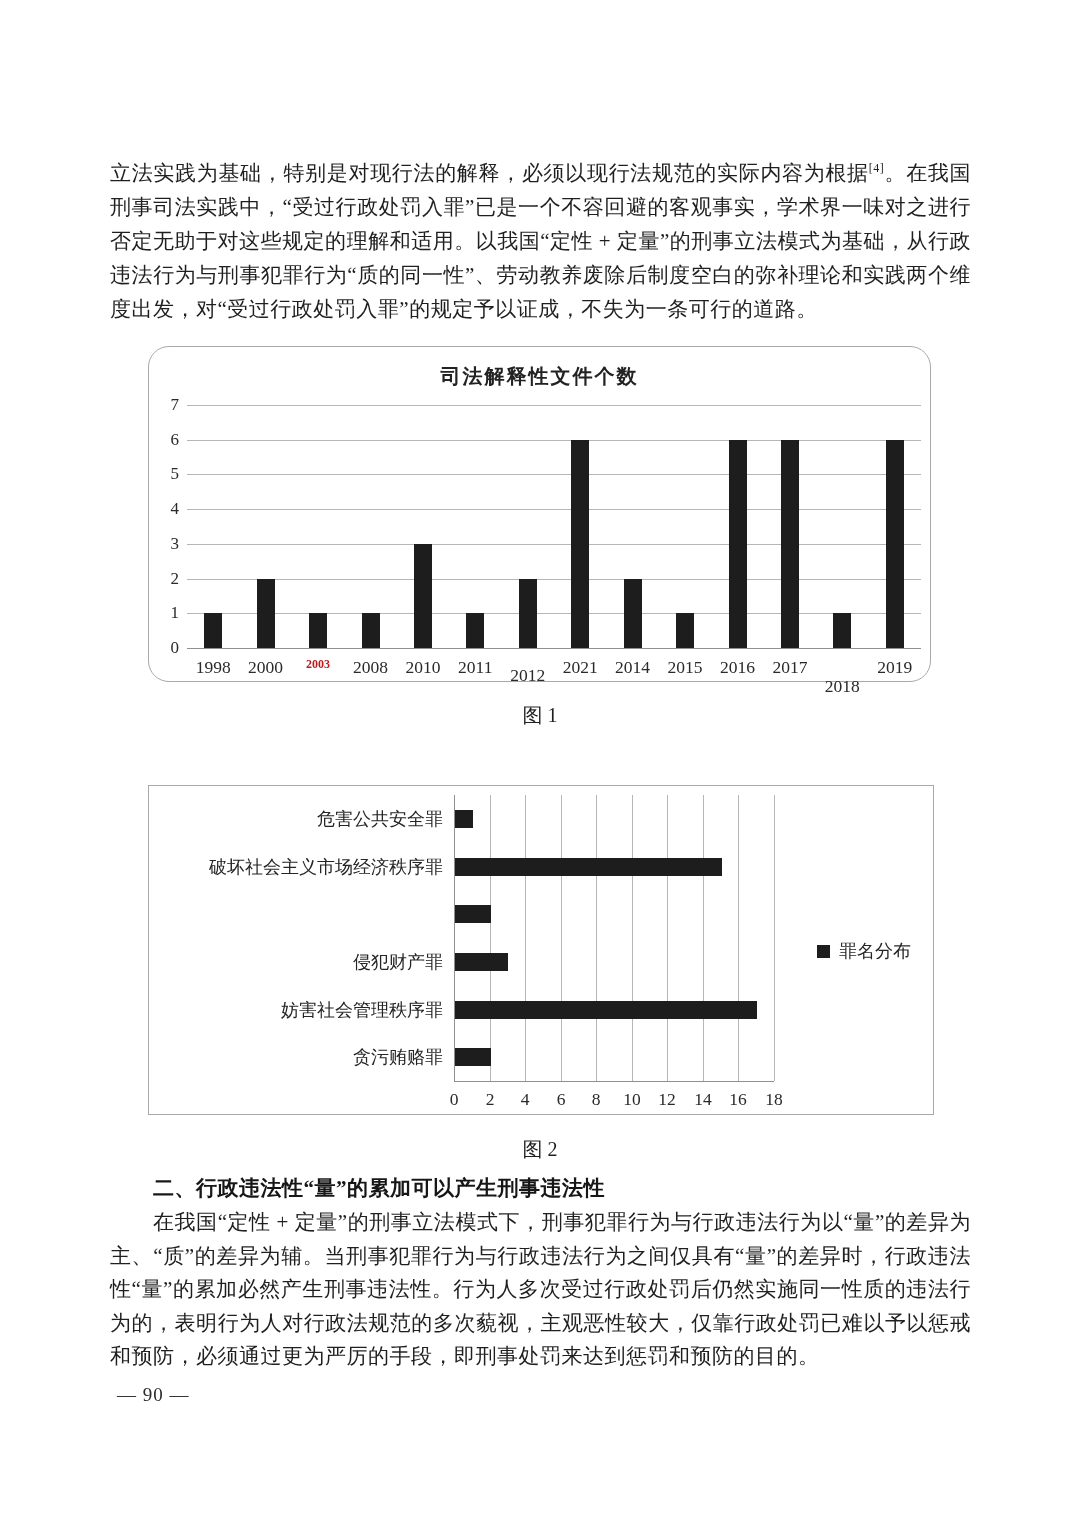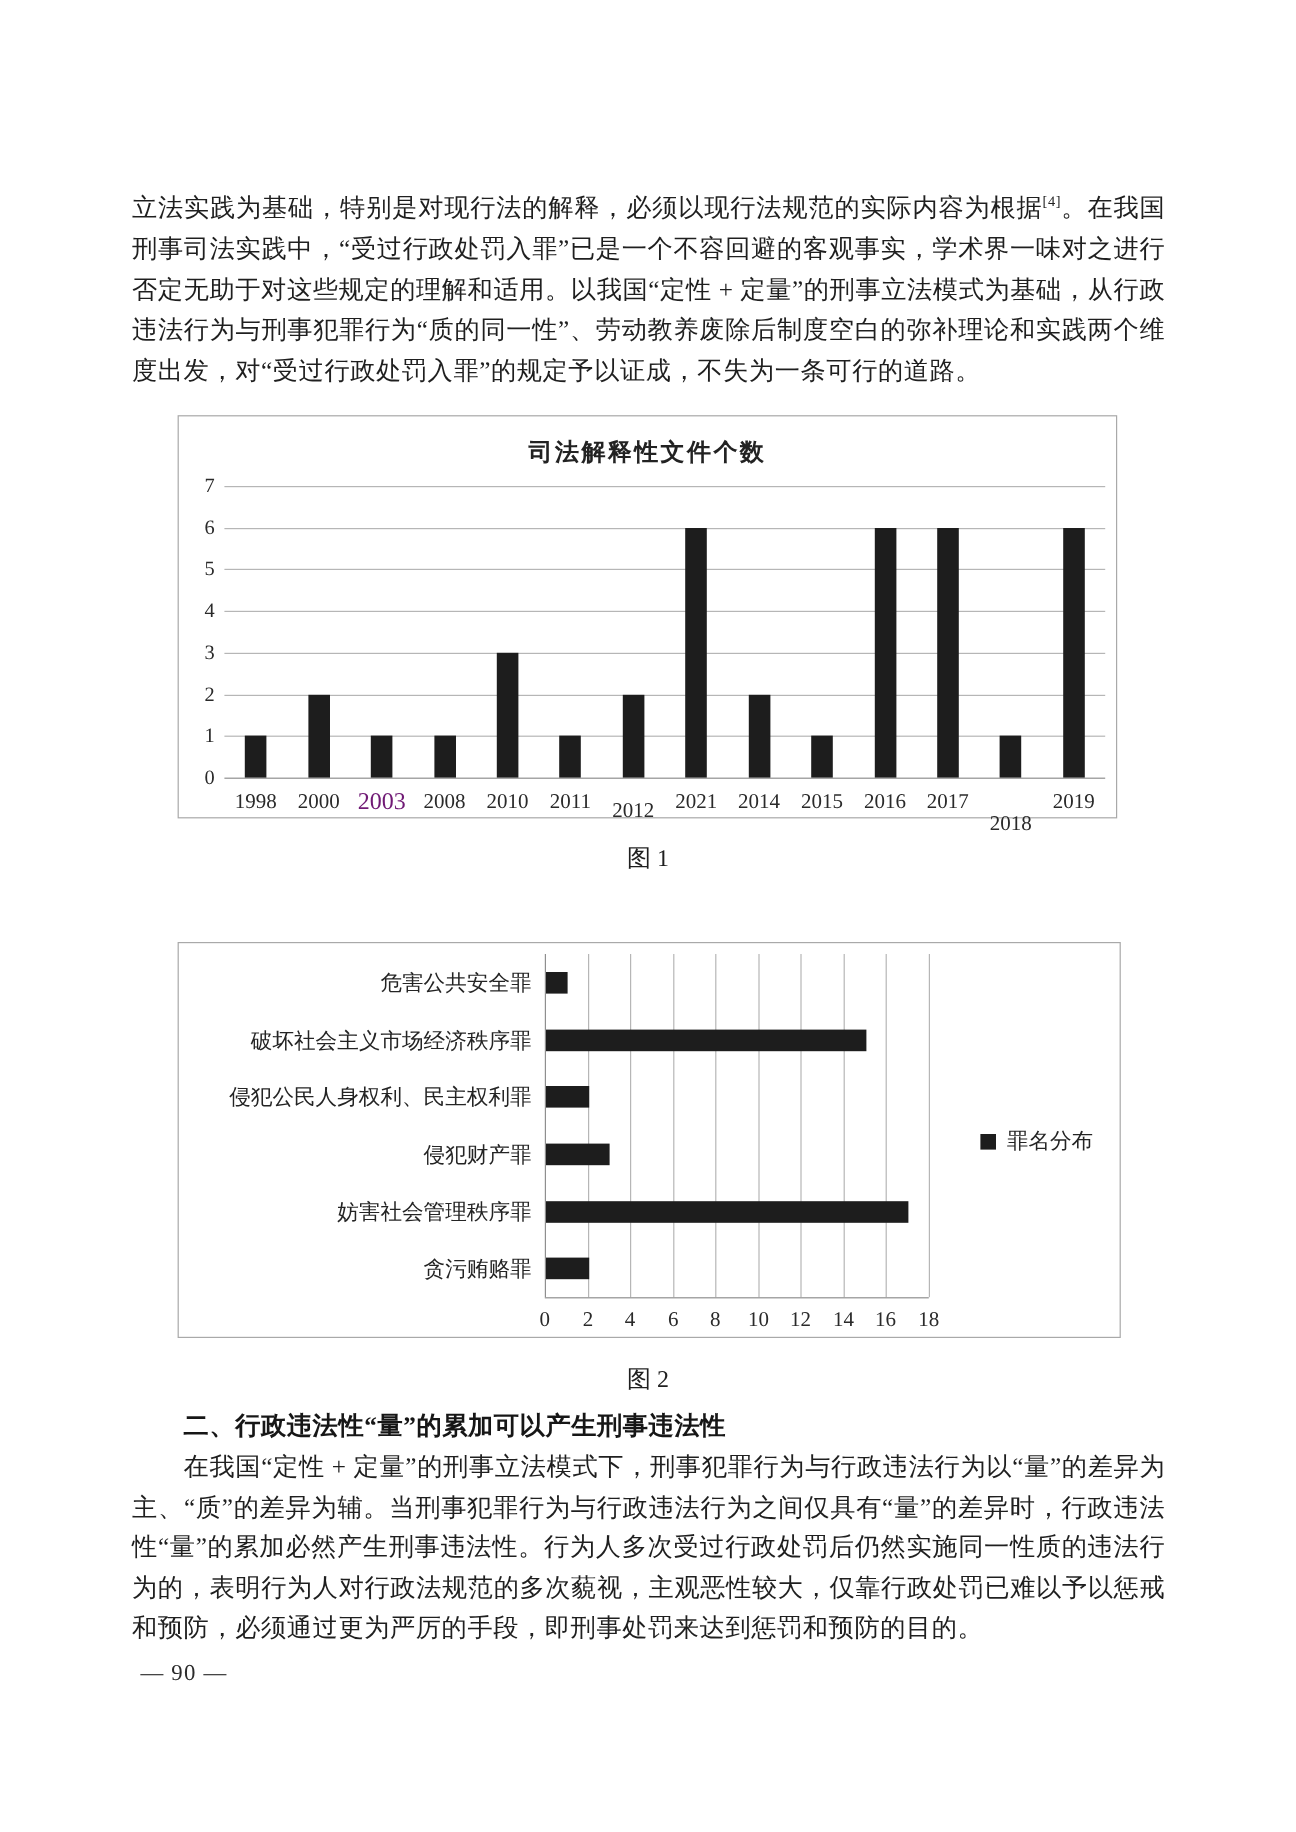--- a/index.html
+++ b/index.html
@@ -49,21 +49,21 @@
 </style>
 </head>
 <body>
 
 <div class="page">
 
   <div class="para" style="top:156px;">
     <span>立法实践为基础，特别是对现行法的解释，必须以现行法规范的实际内容为根据</span><sup>[4]</sup><span>。在我国刑事司法实践中，“受过行政处罚入罪”已是一个不容回避的客观事实，学术界一味对之进行否定无助于对这些规定的理解和适用。以我国“定性 + 定量”的刑事立法模式为基础，从行政违法行为与刑事犯罪行为“质的同一性”、劳动教养废除后制度空白的弥补理论和实践两个维度出发，对“受过行政处罚入罪”的规定予以证成，不失为一条可行的道路。</span>
   </div>
 
-  <div class="figbox" style="top:346px;width:783px;height:336px;">
+  <div class="figbox" style="top:346px;width:783px;height:336px;border-radius:21px;">
     <div class="chart-title" style="top:16px;">司法解释性文件个数</div>
     <div class="plot" id="plot1" style="left:38px;top:58px;width:734px;height:243px;">
         <div style="position: absolute; left: 0px; width: 734px; top: 243px; height: 1px; background: rgb(143, 143, 143);"></div>
         <div style="position: absolute; left: -32px; width: 24px; top: 233px; text-align: right; font-size: 17px; color: rgb(42, 42, 42);">0</div>
         <div style="position: absolute; left: 0px; width: 734px; top: 208px; height: 1px; background: rgb(182, 182, 182);"></div>
         <div style="position: absolute; left: -32px; width: 24px; top: 198px; text-align: right; font-size: 17px; color: rgb(42, 42, 42);">1</div>
         <div style="position: absolute; left: 0px; width: 734px; top: 174px; height: 1px; background: rgb(182, 182, 182);"></div>
         <div style="position: absolute; left: -32px; width: 24px; top: 164px; text-align: right; font-size: 17px; color: rgb(42, 42, 42);">2</div>
         <div style="position: absolute; left: 0px; width: 734px; top: 139px; height: 1px; background: rgb(182, 182, 182);"></div>
         <div style="position: absolute; left: -32px; width: 24px; top: 129px; text-align: right; font-size: 17px; color: rgb(42, 42, 42);">3</div>
@@ -84,21 +84,21 @@
         <div style="position: absolute; left: 331.8px; width: 18px; top: 174px; height: 69px; background: rgb(29, 29, 29);"></div>
         <div style="position: absolute; left: 384.2px; width: 18px; top: 35px; height: 208px; background: rgb(29, 29, 29);"></div>
         <div style="position: absolute; left: 436.6px; width: 18px; top: 174px; height: 69px; background: rgb(29, 29, 29);"></div>
         <div style="position: absolute; left: 489.1px; width: 18px; top: 208px; height: 35px; background: rgb(29, 29, 29);"></div>
         <div style="position: absolute; left: 541.5px; width: 18px; top: 35px; height: 208px; background: rgb(29, 29, 29);"></div>
         <div style="position: absolute; left: 593.9px; width: 18px; top: 35px; height: 208px; background: rgb(29, 29, 29);"></div>
         <div style="position: absolute; left: 646.4px; width: 18px; top: 208px; height: 35px; background: rgb(29, 29, 29);"></div>
         <div style="position: absolute; left: 698.8px; width: 18px; top: 35px; height: 208px; background: rgb(29, 29, 29);"></div>
         <div style="position: absolute; left: 0px; width: 52.4px; top: 252px; text-align: center; font-size: 17.5px; color: rgb(42, 42, 42);">1998</div>
         <div style="position: absolute; left: 52.4px; width: 52.4px; top: 252px; text-align: center; font-size: 17.5px; color: rgb(42, 42, 42);">2000</div>
-        <div style="position: absolute; left: 104.9px; width: 52.4px; top: 252px; text-align: center; font-size: 20px; color: #701a75;">2003</div>
+        <div style="position: absolute; left: 104.9px; width: 52.4px; top: 252px; text-align: center; font-size: 12px; color: #b91c1c; font-weight: bold;">2003</div>
         <div style="position: absolute; left: 157.3px; width: 52.4px; top: 252px; text-align: center; font-size: 17.5px; color: rgb(42, 42, 42);">2008</div>
         <div style="position: absolute; left: 209.7px; width: 52.4px; top: 252px; text-align: center; font-size: 17.5px; color: rgb(42, 42, 42);">2010</div>
         <div style="position: absolute; left: 262.1px; width: 52.4px; top: 252px; text-align: center; font-size: 17.5px; color: rgb(42, 42, 42);">2011</div>
         <div style="position: absolute; left: 314.6px; width: 52.4px; top: 260px; text-align: center; font-size: 17.5px; color: rgb(42, 42, 42);">2012</div>
         <div style="position: absolute; left: 367px; width: 52.4px; top: 252px; text-align: center; font-size: 17.5px; color: rgb(42, 42, 42);">2021</div>
         <div style="position: absolute; left: 419.4px; width: 52.4px; top: 252px; text-align: center; font-size: 17.5px; color: rgb(42, 42, 42);">2014</div>
         <div style="position: absolute; left: 471.9px; width: 52.4px; top: 252px; text-align: center; font-size: 17.5px; color: rgb(42, 42, 42);">2015</div>
         <div style="position: absolute; left: 524.3px; width: 52.4px; top: 252px; text-align: center; font-size: 17.5px; color: rgb(42, 42, 42);">2016</div>
         <div style="position: absolute; left: 576.7px; width: 52.4px; top: 252px; text-align: center; font-size: 17.5px; color: rgb(42, 42, 42);">2017</div>
         <div style="position: absolute; left: 629.1px; width: 52.4px; top: 252px; text-align: center; font-size: 17.5px; color: rgb(42, 42, 42); margin-top: 19px;">2018</div>
@@ -131,21 +131,20 @@
         <div style="position: absolute; left: 305px; width: 30px; top: 294px; text-align: center; font-size: 17.5px; color: rgb(42, 42, 42);">18</div>
         <div style="position: absolute; left: 0px; width: 320px; top: 286px; height: 1px; background: rgb(143, 143, 143);"></div>
         <div style="position: absolute; left: 1px; top: 14.8px; width: 18px; height: 18px; background: rgb(29, 29, 29);"></div>
         <div style="position: absolute; left: 1px; top: 62.5px; width: 267px; height: 18px; background: rgb(29, 29, 29);"></div>
         <div style="position: absolute; left: 1px; top: 110.2px; width: 36px; height: 18px; background: rgb(29, 29, 29);"></div>
         <div style="position: absolute; left: 1px; top: 157.8px; width: 53px; height: 18px; background: rgb(29, 29, 29);"></div>
         <div style="position: absolute; left: 1px; top: 205.5px; width: 302px; height: 18px; background: rgb(29, 29, 29);"></div>
         <div style="position: absolute; left: 1px; top: 253.2px; width: 36px; height: 18px; background: rgb(29, 29, 29);"></div>
         <div style="position: absolute; left: -301px; width: 290px; top: 59.5px; text-align: right; font-size: 18px; color: rgb(36, 36, 36); white-space: nowrap;">破坏社会主义市场经济秩序罪</div>
         <div style="position: absolute; left: -301px; width: 290px; top: 11.8px; text-align: right; font-size: 18px; color: rgb(36, 36, 36); white-space: nowrap;">危害公共安全罪</div>
-        <div style="position: absolute; left: -301px; width: 290px; top: 107.2px; text-align: right; font-size: 18px; color: rgb(36, 36, 36); white-space: nowrap;">侵犯公民人身权利、民主权利罪</div>
         <div style="position: absolute; left: -301px; width: 290px; top: 154.8px; text-align: right; font-size: 18px; color: rgb(36, 36, 36); white-space: nowrap;">侵犯财产罪</div>
         <div style="position: absolute; left: -301px; width: 290px; top: 202.5px; text-align: right; font-size: 18px; color: rgb(36, 36, 36); white-space: nowrap;">妨害社会管理秩序罪</div>
         <div style="position: absolute; left: -301px; width: 290px; top: 250.2px; text-align: right; font-size: 18px; color: rgb(36, 36, 36); white-space: nowrap;">贪污贿赂罪</div>
       </div>
     <div class="legend" style="left:668px;top:153px;">
       <span class="swatch"></span>
       <span>罪名分布</span>
     </div>
   </div>
   <div class="caption" style="top:1136px;">图 2</div>

